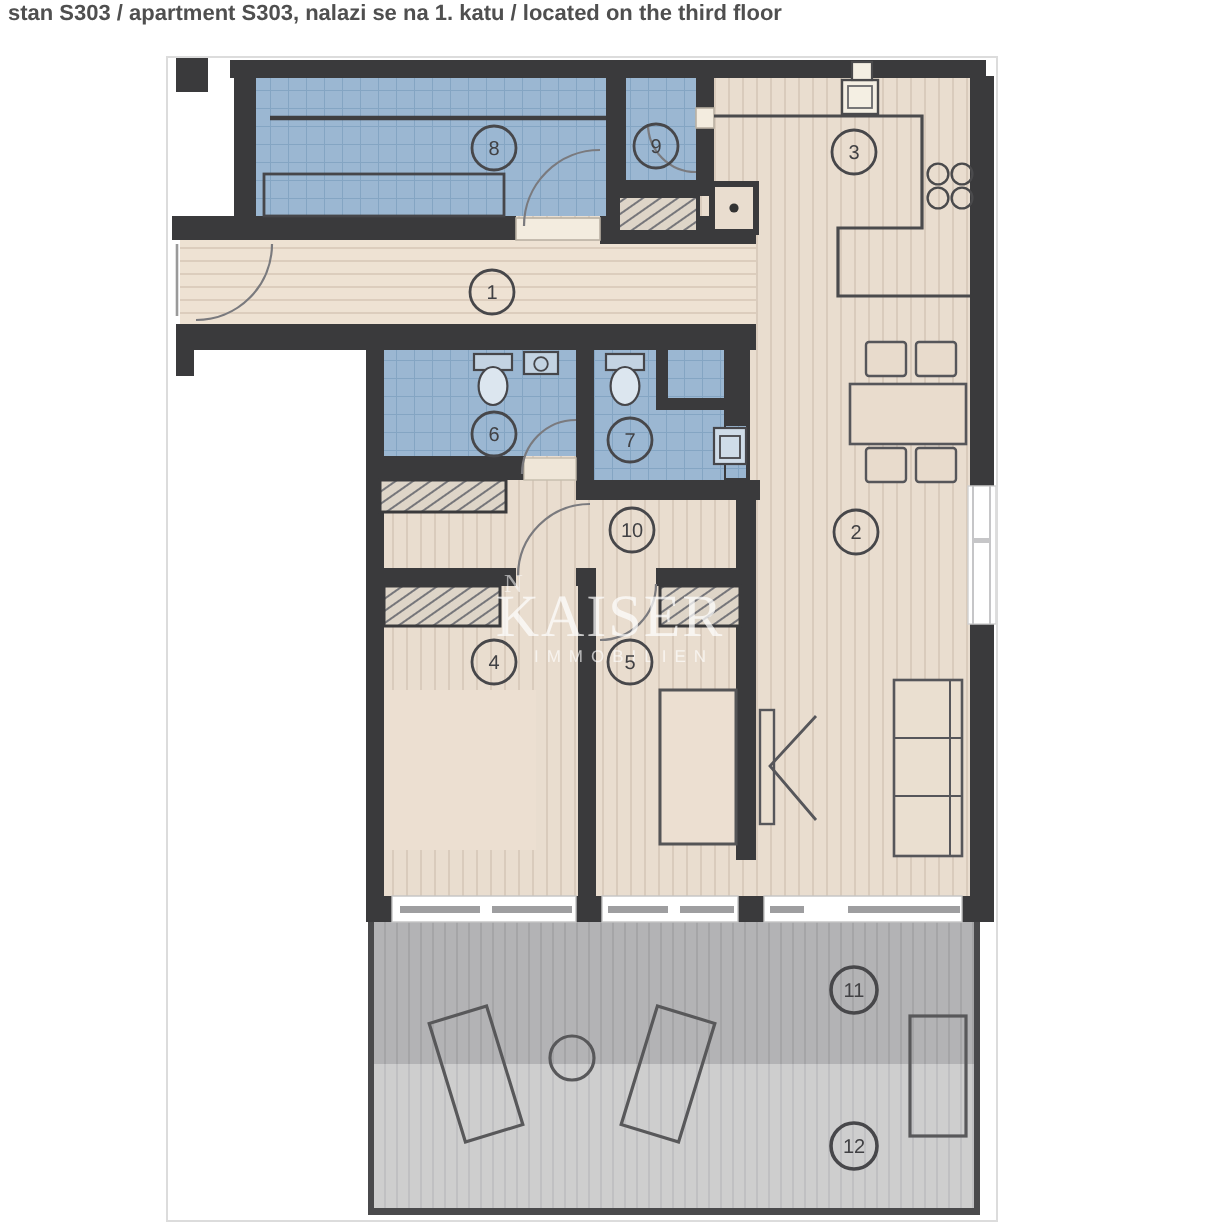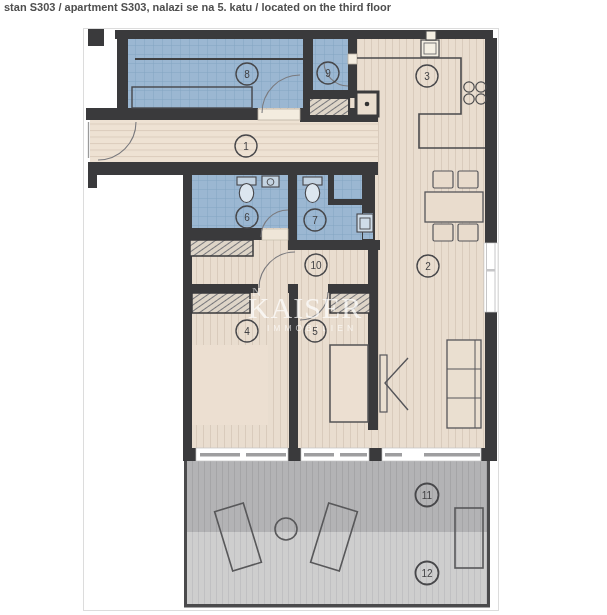--- a/index.html
+++ b/index.html
@@ -10,21 +10,21 @@
   }
   svg{position:absolute;left:0;top:0;}
   text.marker-num{font-family:"Liberation Sans",sans-serif;font-size:10px;fill:#414144;}
   text.wm-big{font-family:"Liberation Serif",serif;font-size:30px;letter-spacing:1px;fill:#ffffff;opacity:0.72;}
   text.wm-small{font-family:"Liberation Sans",sans-serif;font-size:8.5px;letter-spacing:4px;fill:#ffffff;opacity:0.65;}
   text.wm-frag{font-family:"Liberation Serif",serif;font-size:13px;fill:#ffffff;opacity:0.55;}
 </style>
 </head>
 <body>
 
-<div class="title">stan S303 / apartment S303, nalazi se na 5. katu / located on the third floor</div>
+<div class="title">stan S303 / apartment S303, nalazi se na 1. katu / located on the third floor</div>
 
 <svg width="607" height="615" viewBox="0 0 607 615">
   <defs>
     <pattern id="vplank" width="7" height="8" patternUnits="userSpaceOnUse">
       <rect width="7" height="8" fill="#e9ddcf"></rect>
       <line x1="0.5" y1="0" x2="0.5" y2="8" stroke="#d9cbbc" stroke-width="1"></line>
     </pattern>
     <pattern id="hplank" width="8" height="6.5" patternUnits="userSpaceOnUse">
       <rect width="8" height="6.5" fill="#eee2d3"></rect>
       <line x1="0" y1="0.5" x2="8" y2="0.5" stroke="#dccdbd" stroke-width="1"></line>

